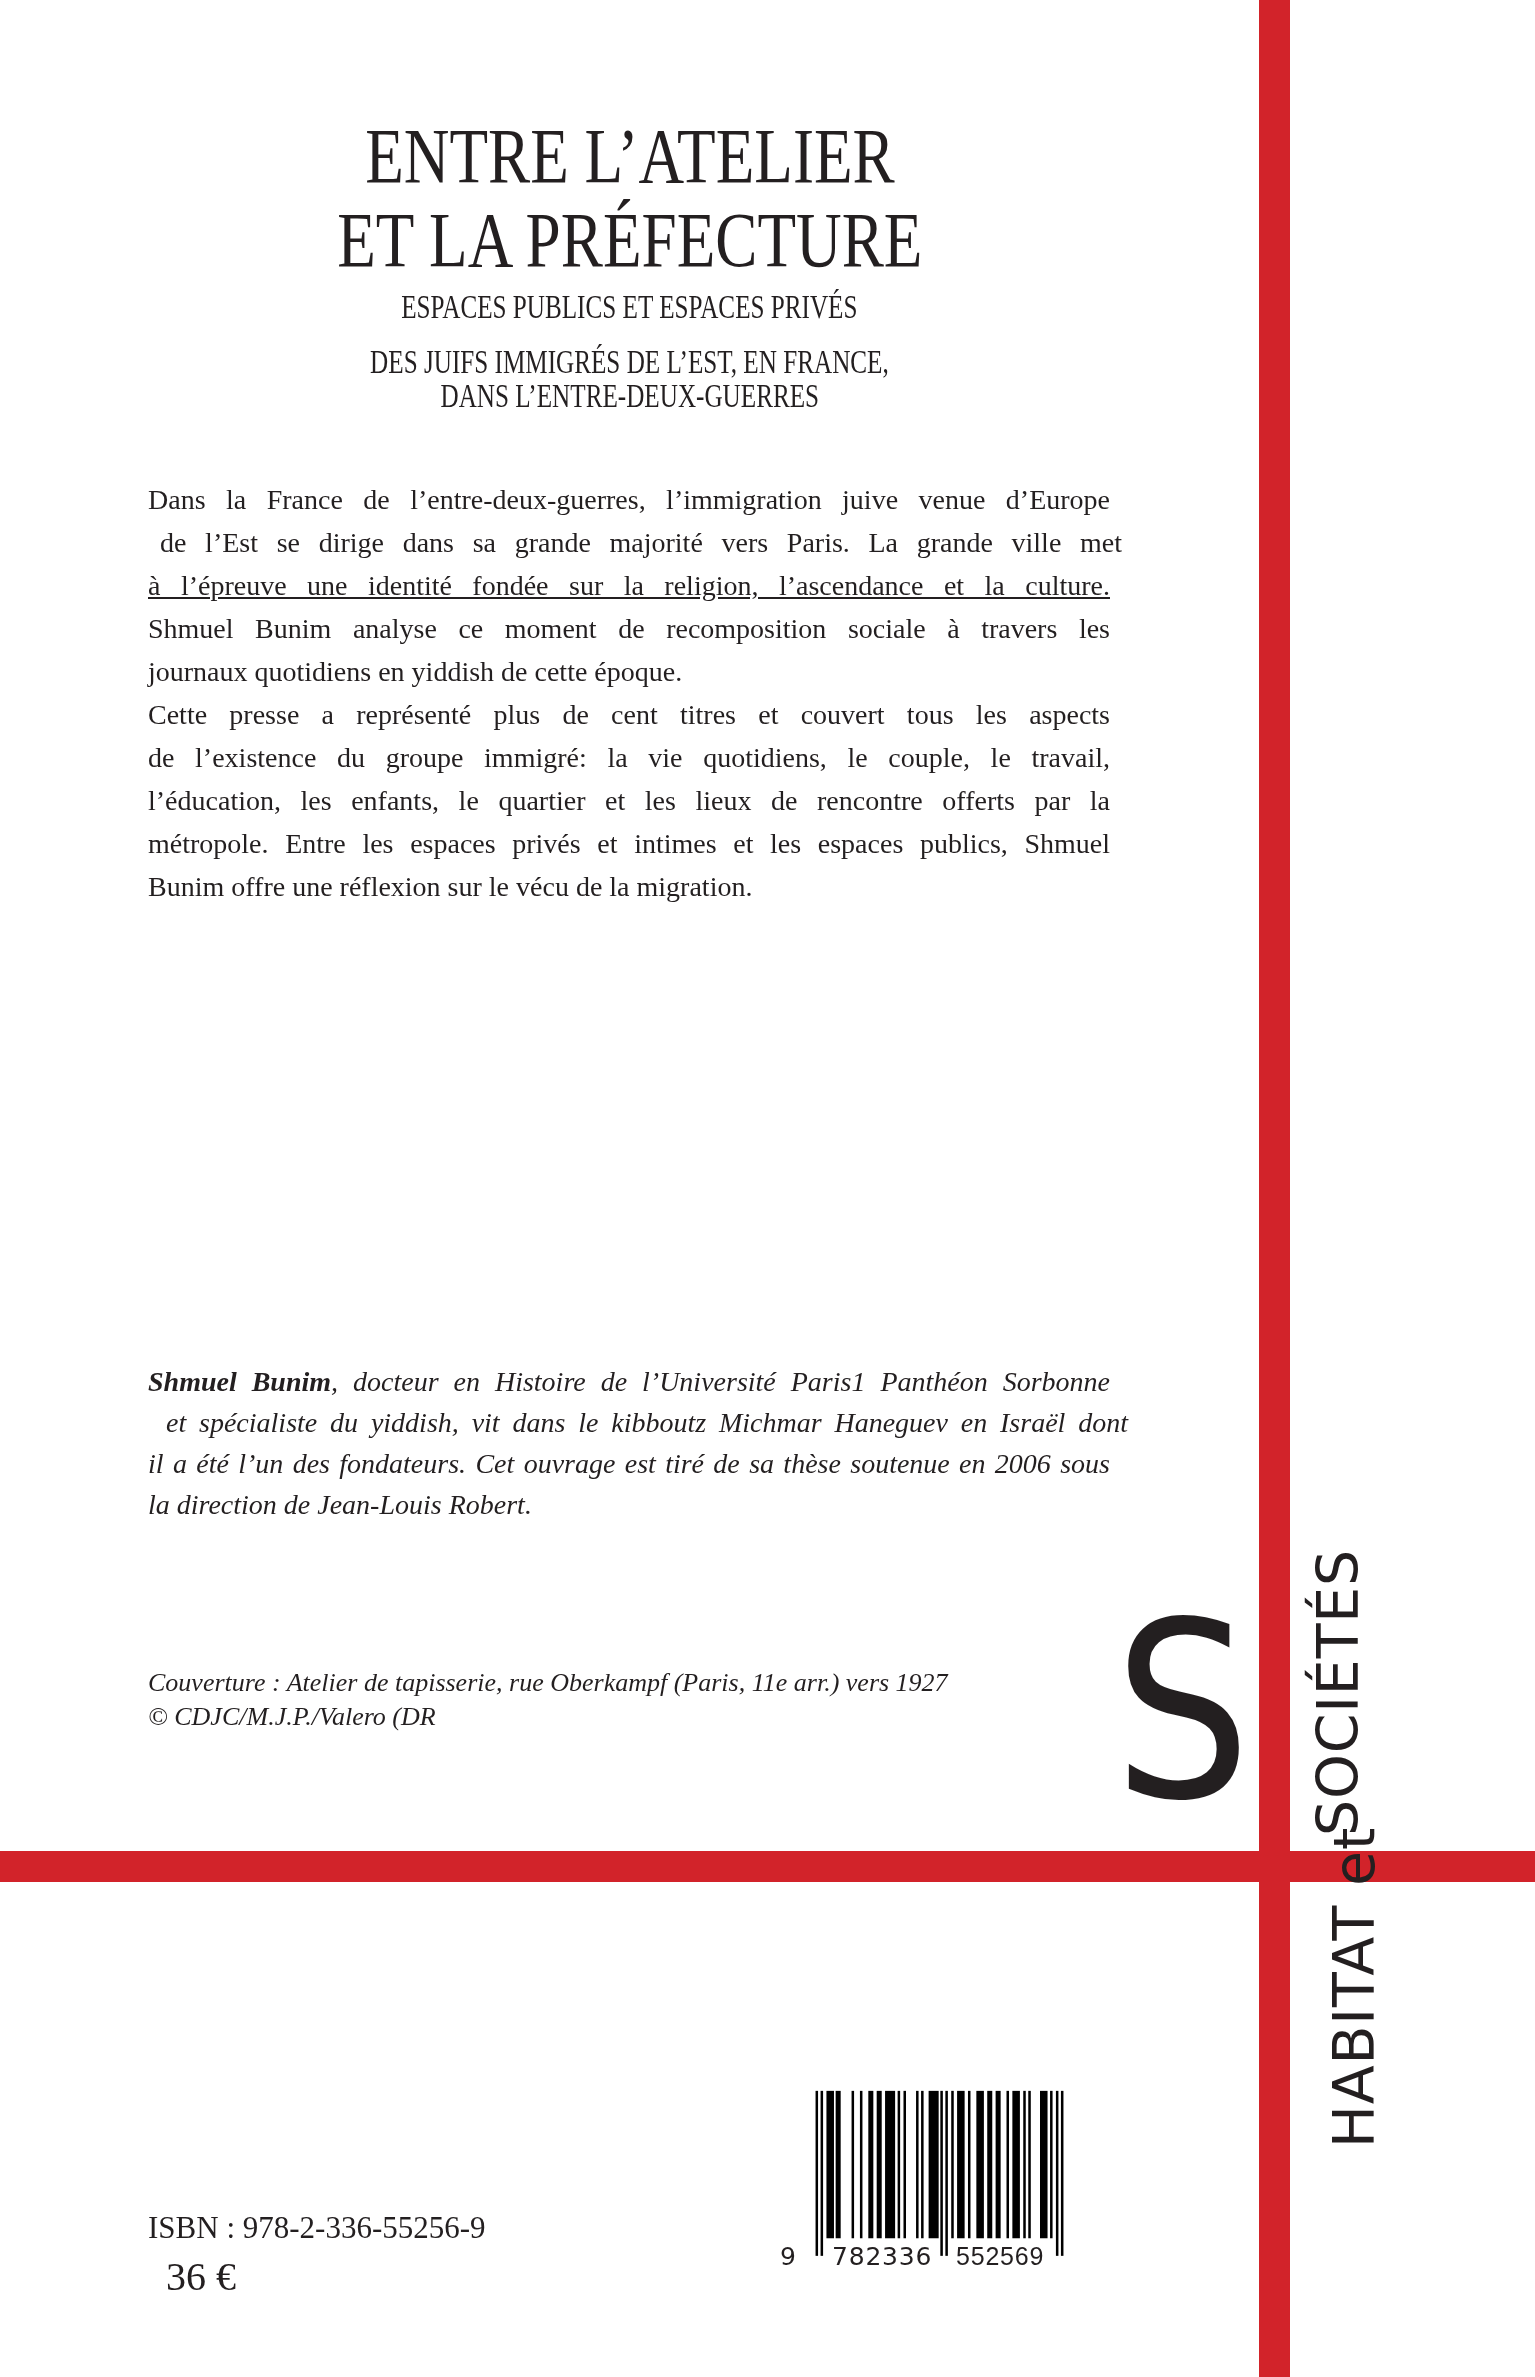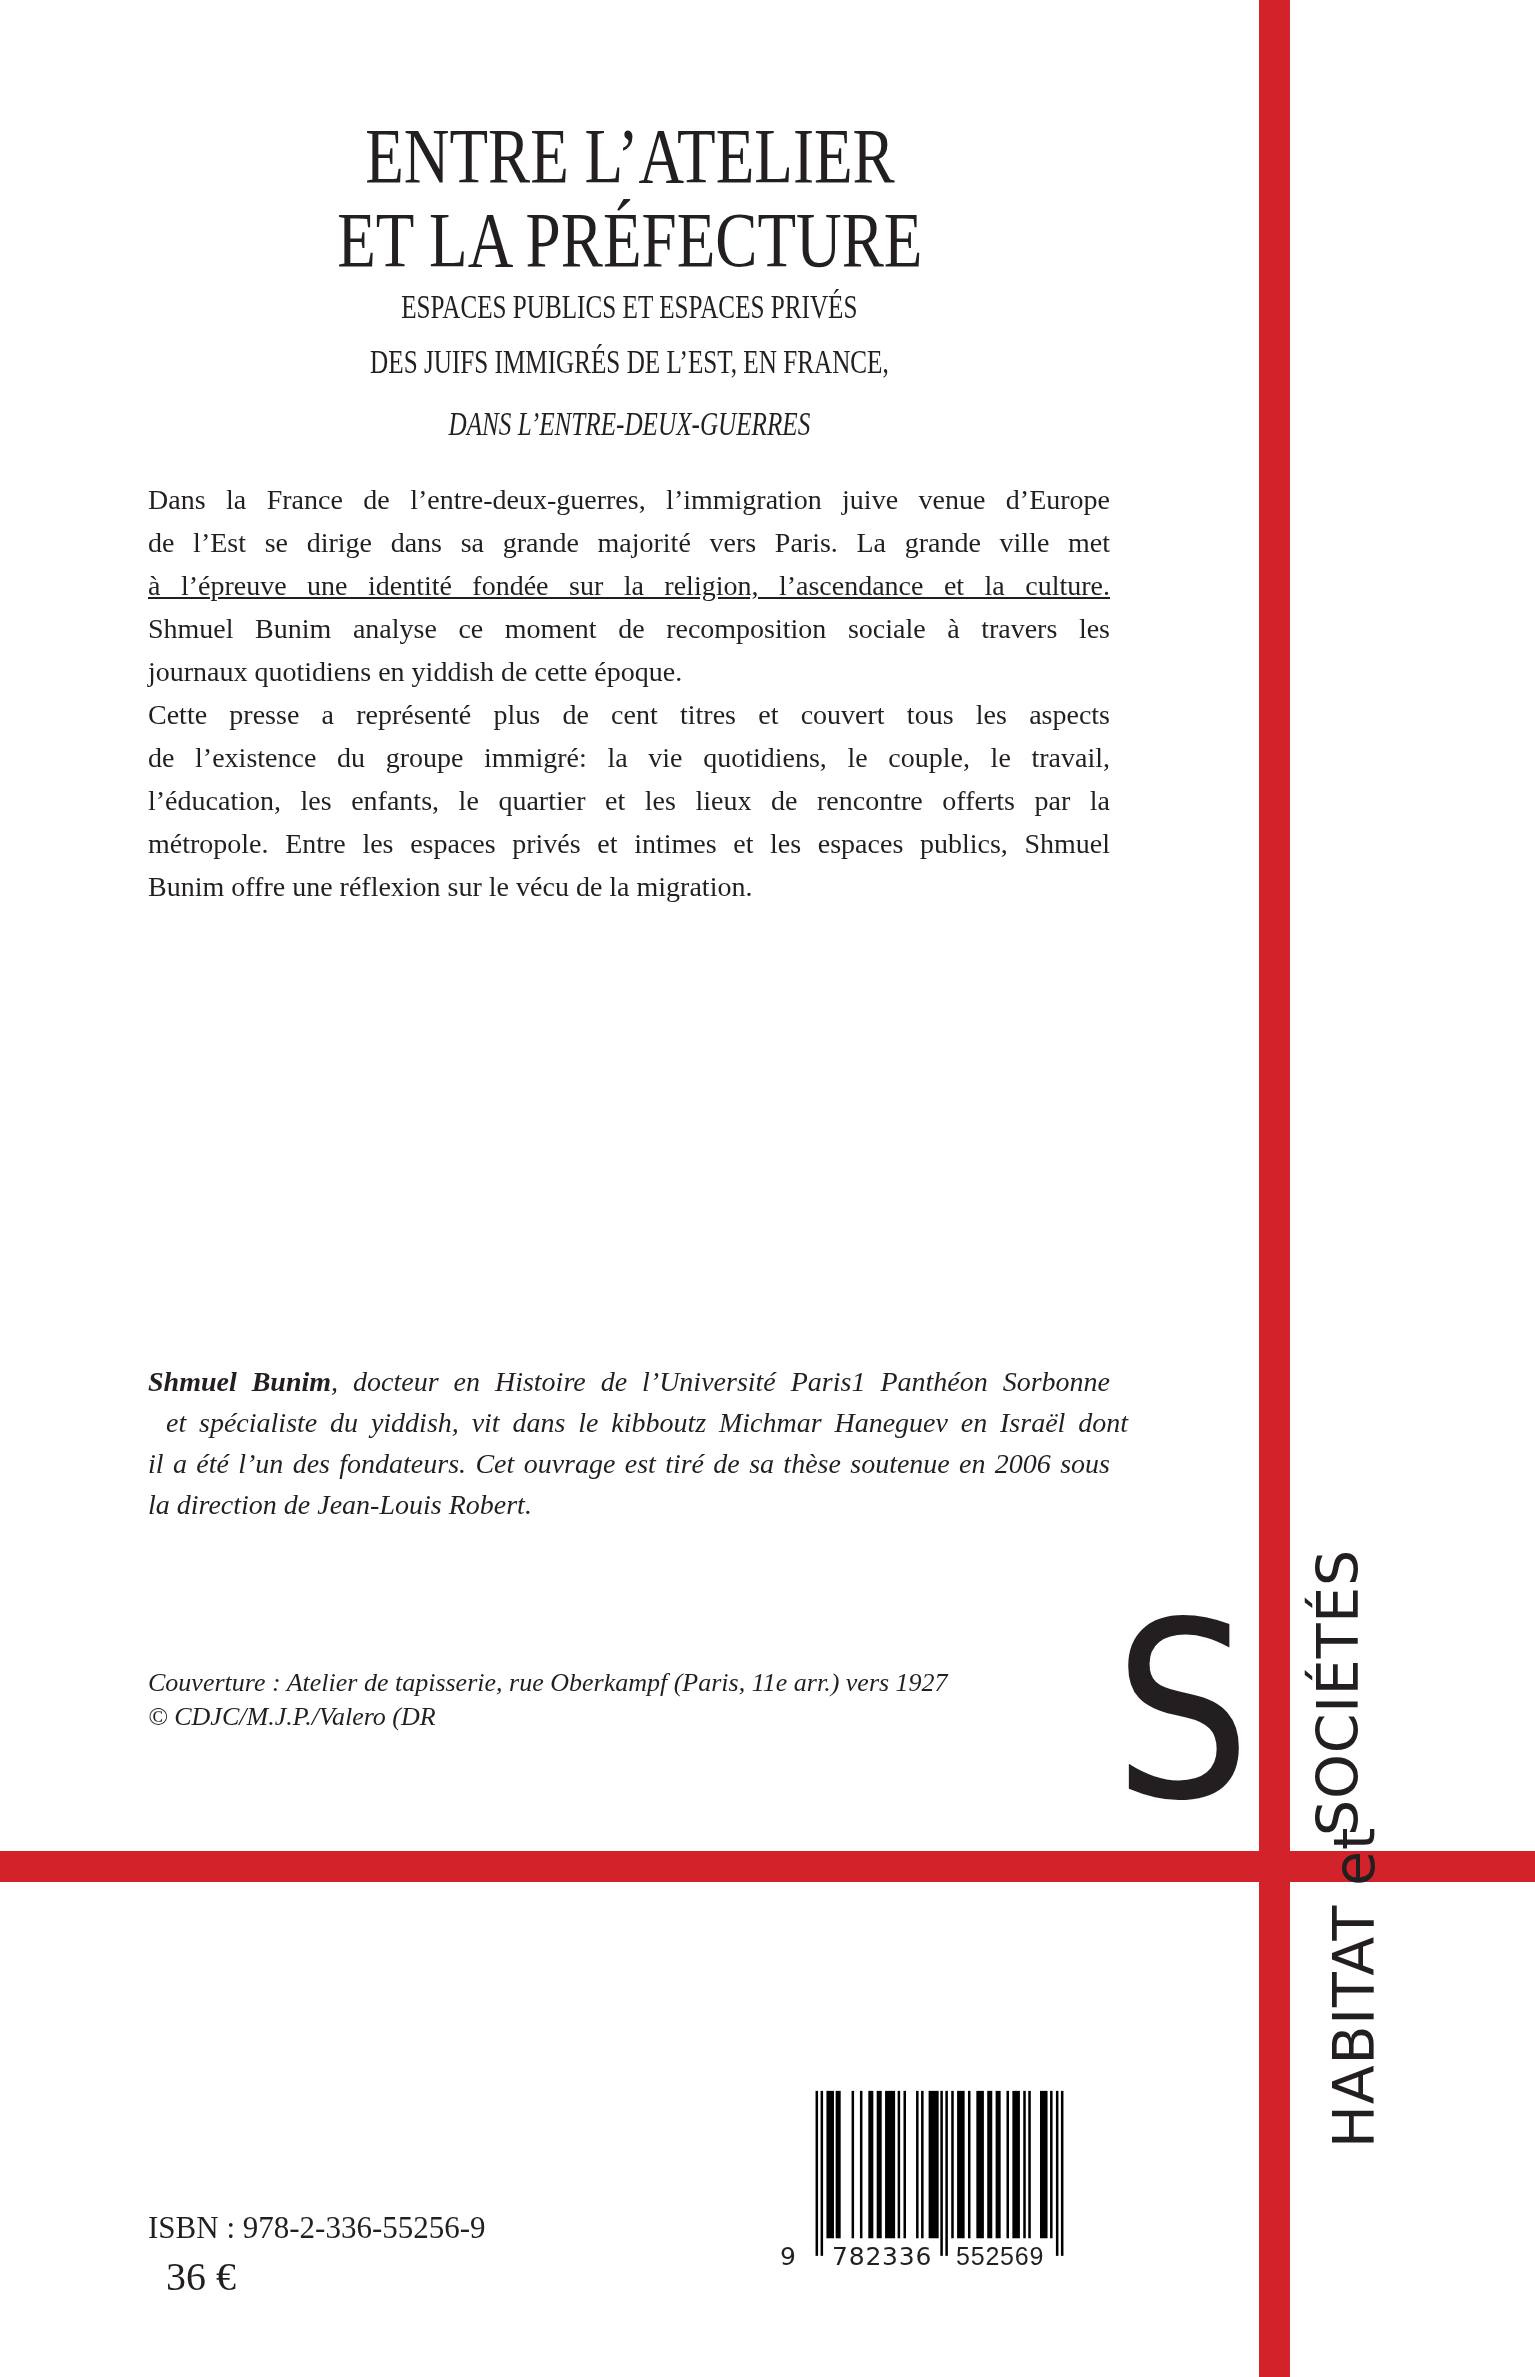--- a/index.html
+++ b/index.html
@@ -170,29 +170,29 @@
   </div>
 </div>
 
 <div>
   <div class="title-line t-sub abs" style="top:290px;">
     <span>ESPACES PUBLICS ET ESPACES PRIVÉS</span>
   </div>
   <div class="title-line t-sub abs" style="top:345px;">
     <span>DES JUIFS IMMIGRÉS DE L’EST, EN FRANCE,</span>
   </div>
-  <div class="title-line t-sub abs" style="top:407px;font-style:italic;">
+  <div class="title-line t-sub abs" style="top:379px;">
     <span>DANS L’ENTRE-DEUX-GUERRES</span>
   </div>
 </div>
 
 <div class="text-block body-text" style="top:478px;">
   <div>
     <span class="line" style="width: 962px;">Dans la France de l’entre-deux-guerres, l’immigration juive venue d’Europe</span>
-    <span class="line" style="width: 962px;">de l’Est se dirige dans sa grande majorité vers Paris. La grande ville met</span>
+    <span class="line" style="width: 962px; margin-left: 12px;">de l’Est se dirige dans sa grande majorité vers Paris. La grande ville met</span>
     <span class="line" style="width: 962px; text-decoration: underline;">à l’épreuve une identité fondée sur la religion, l’ascendance et la culture.</span>
     <span class="line" style="width: 962px;">Shmuel Bunim analyse ce moment de recomposition sociale à travers les</span>
     <span class="line last">journaux quotidiens en yiddish de cette époque.</span>
   </div>
   <div>
     <span class="line" style="width: 962px;">Cette presse a représenté plus de cent titres et couvert tous les aspects</span>
     <span class="line" style="width: 962px;">de l’existence du groupe immigré: la vie quotidiens, le couple, le travail,</span>
     <span class="line" style="width: 962px;">l’éducation, les enfants, le quartier et les lieux de rencontre offerts par la</span>
     <span class="line" style="width: 962px;">métropole. Entre les espaces privés et intimes et les espaces publics, Shmuel</span>
     <span class="line last">Bunim offre une réflexion sur le vécu de la migration.</span>

